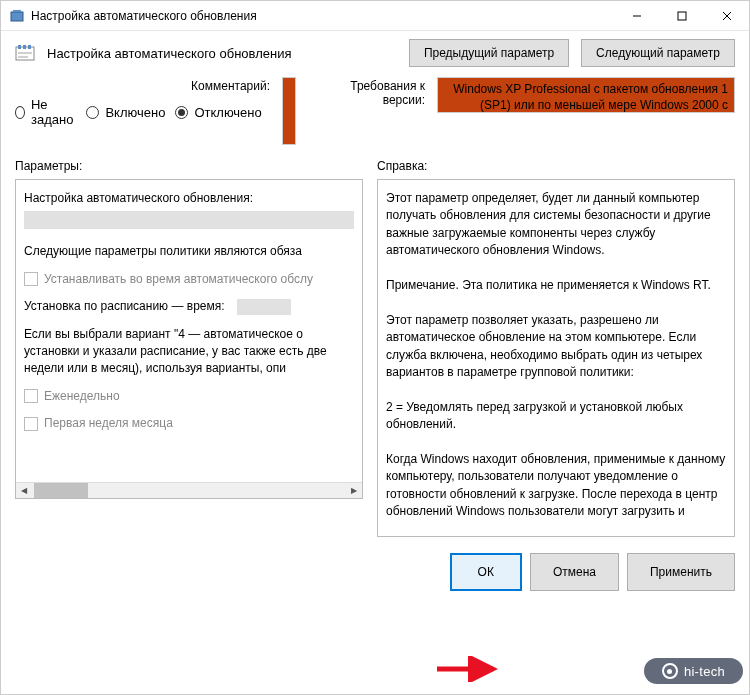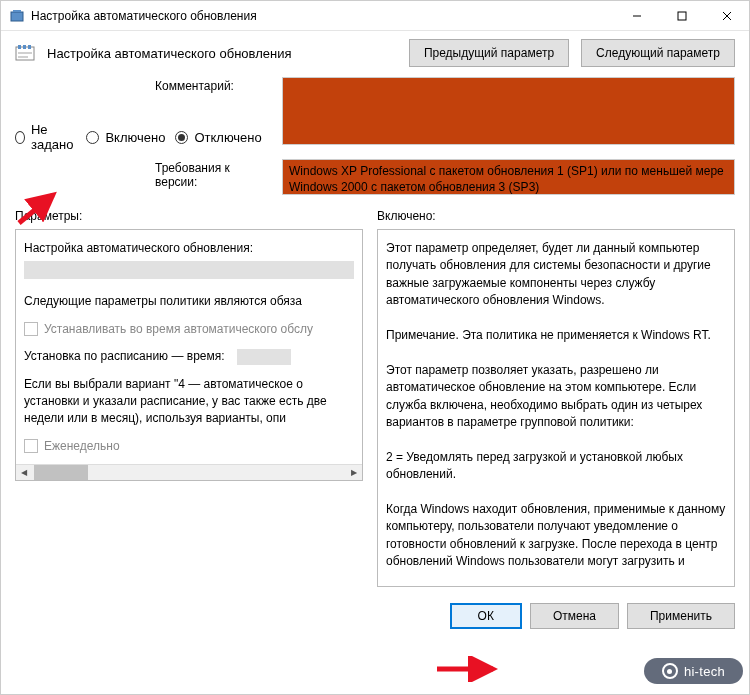--- a/index.html
+++ b/index.html
@@ -15,52 +15,52 @@
     .header-icon { width: 20px; height: 18px; display: flex; align-items: center; justify-content: center; }
     .header-title { flex: 1; font-size: 13px; }
     .nav-btn { padding: 6px 14px; background: #e1e1e1; border: 1px solid #adadad; font-size: 12px; cursor: pointer; }
 
     .radio-section { display: flex; gap: 30px; padding: 0 14px 10px 14px; }
     .radio-col { width: 110px; display: flex; flex-direction: row; gap: 10px; padding-top: 2px; }
     .radio-item { display: flex; align-items: center; gap: 6px; cursor: pointer; font-size: 13px; }
     .radio-circle { width: 13px; height: 13px; border: 1px solid #333; border-radius: 50%; display: flex; align-items: center; justify-content: center; }
     .radio-circle.checked::after { content: ''; width: 7px; height: 7px; background: #333; border-radius: 50%; }
     
-    .right-col { flex: 1; display: flex; flex-direction: column; gap: 14px; }
+    .right-col { flex: 1; display: flex; flex-direction: row; gap: 14px; text-align: right; }
     .field-row { display: flex; gap: 12px; align-items: flex-start; }
     .field-label { width: 115px; font-size: 12px; padding-top: 2px; }
     .text-box { flex: 1; border: 1px solid #ccc; background: #c2410c; padding: 4px 6px; font-size: 12px; position: relative; }
     .comment-box { height: 68px; overflow-y: scroll; }
     .req-box { height: 36px; overflow-y: scroll; line-height: 1.3; }
     
     .arrow-red { position: absolute; }
 
     .panes-header { display: flex; padding: 4px 14px 6px 14px; gap: 14px; }
     .pane-label { font-size: 12px; }
     .pane-label.left { flex: 0 0 348px; }
     .pane-label.right { flex: 1; }
 
     .panes { display: flex; padding: 0 14px 6px 14px; gap: 14px; }
     .pane { border: 1px solid #bbb; background: #fff; padding: 10px 8px; font-size: 12px; line-height: 1.45; position: relative; }
-    .pane.left { flex: 0 0 348px; height: 252px; overflow: hidden; }
+    .pane.left { flex: 0 0 348px; height: 320px; overflow: hidden; }
     .pane.right { flex: 1; height: 358px; overflow-y: scroll; }
     
     .pane.left .row-title { margin-bottom: 4px; }
     .gray-bar { height: 18px; background: #e1e1e1; margin-bottom: 14px; }
     .pane.left .line { margin-bottom: 10px; display: flex; align-items: center; gap: 6px; }
     .pane.left .check { width: 14px; height: 14px; border: 1px solid #bbb; background: #fff; display: inline-block; }
     .gray-inline { display: inline-block; height: 16px; background: #e1e1e1; width: 54px; margin-left: 6px; vertical-align: middle; }
     .pane.left .disabled-text { color: #888; text-align: right; }
     
     .left-hscroll { position: absolute; left: 0; right: 0; bottom: 0; height: 16px; background: #f0f0f0; border-top: 1px solid #ddd; display: flex; }
     .hs-btn { width: 16px; height: 100%; display: flex; align-items: center; justify-content: center; background: #f0f0f0; font-size: 8px; color: #555; }
     .hs-thumb { height: 100%; width: 54px; background: #c1c1c1; margin-left: 2px; }
     
     .bottom-buttons { display: flex; justify-content: flex-end; gap: 8px; padding: 10px 14px; }
-    .dlg-btn { padding: 5px 22px; background: #e1e1e1; border: 1px solid #adadad; font-size: 12px; cursor: pointer; }
+    .dlg-btn { padding: 11px 22px; background: #e1e1e1; border: 1px solid #adadad; font-size: 12px; cursor: pointer; }
     .dlg-btn.primary { border: 2px solid #0078d7; background: #e5f1fb; padding: 4px 26px; }
     
     .watermark { position: absolute; right: 6px; bottom: 10px; background: rgba(60,70,90,0.8); color: #fff; font-size: 13px; padding: 5px 18px; border-radius: 14px; display: flex; align-items: center; gap: 6px; font-weight: 500; letter-spacing: 0.3px; }
     .watermark-circle { width: 16px; height: 16px; border: 2px solid #fff; border-radius: 50%; display: flex; align-items: center; justify-content: center; }
     .watermark-dot { width: 5px; height: 5px; background: #fff; border-radius: 50%; }
     
     ::-webkit-scrollbar { width: 16px; height: 16px; }
     ::-webkit-scrollbar-track { background: #f0f0f0; }
     ::-webkit-scrollbar-thumb { background: #c1c1c1; }
     ::-webkit-scrollbar-button { background: #f0f0f0; height: 16px; }
@@ -143,21 +143,21 @@
   <defs>
       <marker id="ah1" markerWidth="6" markerHeight="6" refX="5" refY="3" orient="auto">
         <polygon points="0 0, 6 3, 0 6" fill="#e81123"></polygon>
       </marker>
     </defs>
   <line x1="4" y1="36" x2="38" y2="8" stroke="#e81123" stroke-width="5" marker-end="url(#ah1)"></line>
 </svg>
 
 <div class="panes-header">
   <div class="pane-label left">Параметры:</div>
-  <div class="pane-label right">Включено:</div>
+  <div class="pane-label right">Справка:</div>
 </div>
 
 <div class="panes">
   <div class="pane left">
     <div class="row-title">Настройка автоматического обновления:</div>
     <div class="gray-bar"></div>
     <div class="line">Следующие параметры политики являются обяза</div>
     <div class="line">
       <span class="check"></span>
       <span class="disabled-text">Устанавливать во время автоматического обслу</span>

